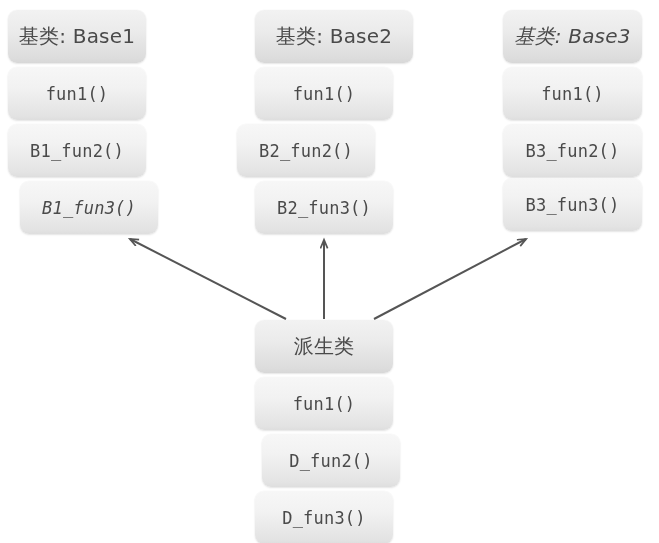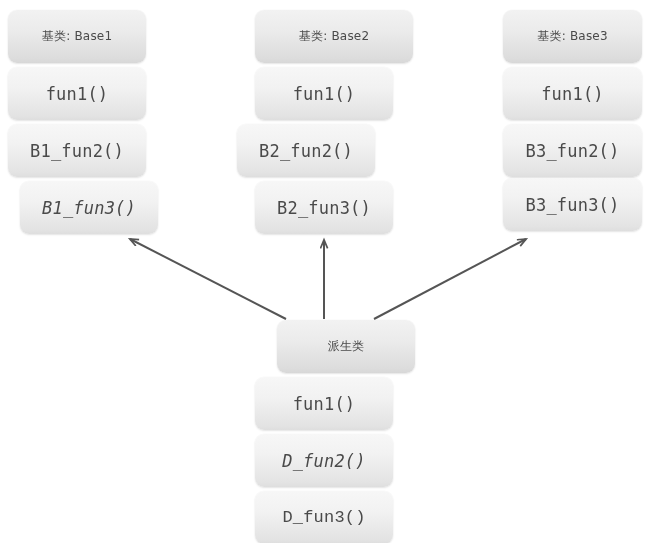--- a/index.html
+++ b/index.html
@@ -55,21 +55,21 @@
     background: linear-gradient(to bottom, #f2f2f2 0%, #ebebeb 40%, #dcdcdc 92%, #d7d7d7 100%);
   }
 
   .box-label {
     display: block;
     white-space: nowrap;
   }
 
   .box-label.cjk {
     font-family: "DejaVu Sans", sans-serif;
-    font-size: 12px;
+    font-size: 20px;
   }
 </style>
 </head>
 <body>
 
 <div id="diagram-canvas">
 
   <svg id="arrow-layer" viewBox="0 0 659 543" width="659" height="543" xmlns="http://www.w3.org/2000/svg">
     <defs>
       <marker id="open-arrow" markerWidth="12" markerHeight="12" refX="9.4" refY="4" orient="auto" markerUnits="userSpaceOnUse">
@@ -105,42 +105,42 @@
     </div>
     <div class="class-box" style="left: 237px; top: 124px; width: 138px; height: 53px;">
       <span class="box-label">B2_fun2()</span>
     </div>
     <div class="class-box" style="left: 255px; top: 181px; width: 138px; height: 53px;">
       <span class="box-label">B2_fun3()</span>
     </div>
   </div>
 
   <div class="class-column">
-    <div class="class-box header-box" style="left: 503px; top: 10px; width: 139px; height: 53px;">
+    <div class="class-box header-box" style="left: 503px; top: 10px; width: 139px; height: 53px; font-style: italic;">
       <span class="box-label cjk">基类: Base3</span>
     </div>
     <div class="class-box" style="left: 503px; top: 67px; width: 139px; height: 53px;">
       <span class="box-label">fun1()</span>
     </div>
     <div class="class-box" style="left: 503px; top: 124px; width: 139px; height: 53px;">
       <span class="box-label">B3_fun2()</span>
     </div>
     <div class="class-box" style="left: 503px; top: 178px; width: 139px; height: 53px;">
       <span class="box-label">B3_fun3()</span>
     </div>
   </div>
 
   <div class="class-column">
-    <div class="class-box header-box" style="left: 255px; top: 320px; width: 138px; height: 53px; margin-left: 22px;">
+    <div class="class-box header-box" style="left: 255px; top: 320px; width: 138px; height: 53px;">
       <span class="box-label cjk">派生类</span>
     </div>
     <div class="class-box" style="left: 255px; top: 377px; width: 138px; height: 53px;">
       <span class="box-label">fun1()</span>
     </div>
-    <div class="class-box" style="left: 255px; top: 434px; width: 138px; height: 53px; font-style: italic;">
+    <div class="class-box" style="left: 262px; top: 434px; width: 138px; height: 53px;">
       <span class="box-label">D_fun2()</span>
     </div>
-    <div class="class-box" style="left: 255px; top: 491px; width: 138px; height: 53px; font-family: Liberation Mono, monospace;">
+    <div class="class-box" style="left: 255px; top: 491px; width: 138px; height: 53px;">
       <span class="box-label">D_fun3()</span>
     </div>
   </div>
 
 </div>
 
 </body></html>

